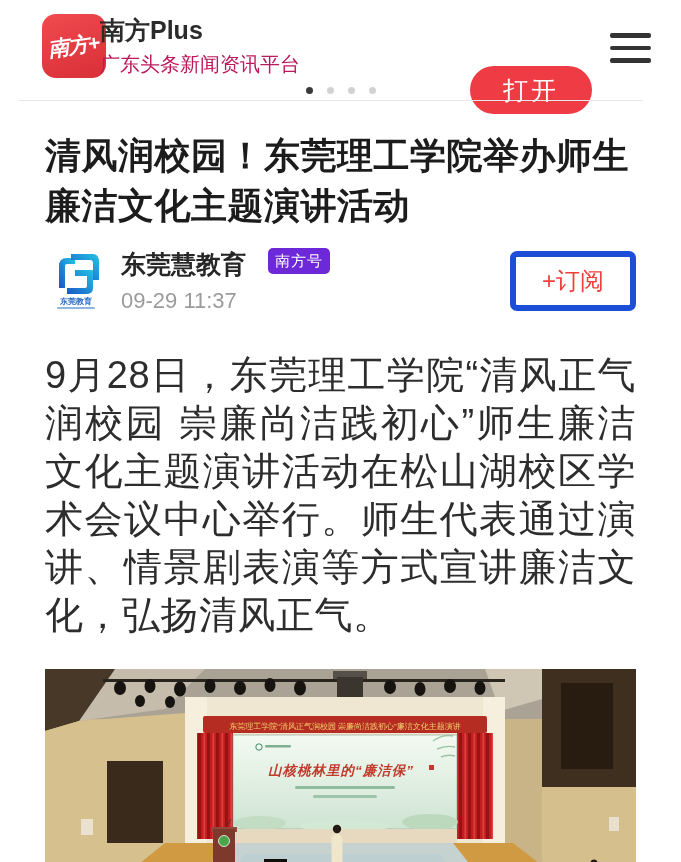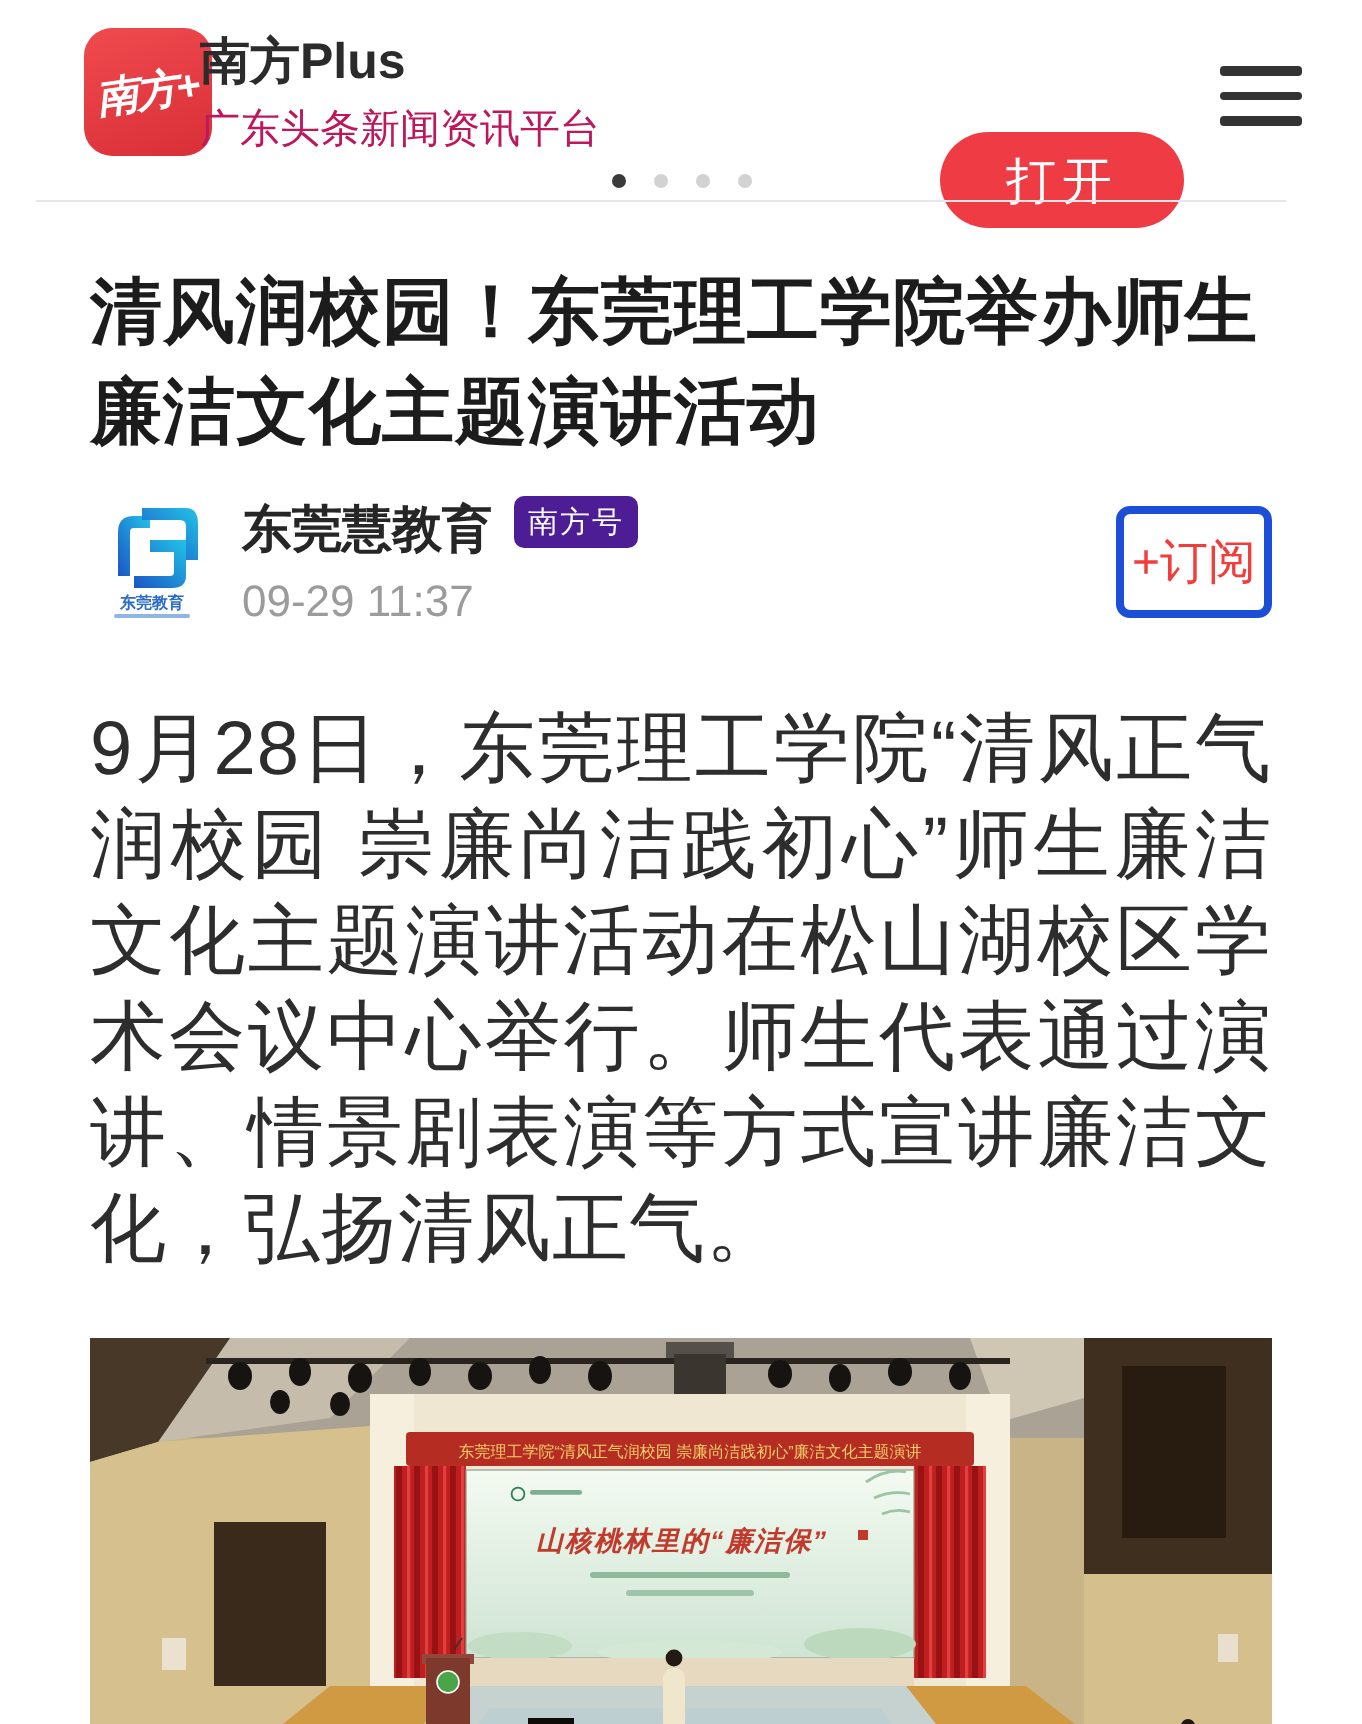--- a/index.html
+++ b/index.html
@@ -40,27 +40,27 @@
   .headline {
     margin-top:30px; font-size:36px; line-height:50px; font-weight:700;
     color:#1c1c1c; letter-spacing:0.5px;
   }
   .author-row { margin-top:17px; display:flex; align-items:center; }
   .avatar { width:62px; height:62px; flex:0 0 62px; }
   .author-info { margin-left:14px; }
   .name-line { display:flex; align-items:flex-start; }
   .author-name { font-size:25px; font-weight:600; color:#262626; }
   .badge {
-    margin-left:11px; background:#4c1d95; color:#fff; font-size:15px;
+    margin-left:22px; background:#6d28d9; color:#fff; font-size:15px;
     padding:4px 7px 3px; border-radius:5px; letter-spacing:1px;
   }
   .timestamp { margin-top:7px; font-size:22px; color:#9b9b9b; }
   .subscribe-btn {
-    margin-left:auto; background:#fff; border:4px solid #1d4ed8; color:#f23d3d;
-    border-radius:7px; font-size:24px; padding:8px 4px; font-family:inherit; cursor:pointer;
+    margin-left:auto; background:#fff; border:6px solid #1d4ed8; color:#f23d3d;
+    border-radius:7px; font-size:24px; padding:8px 26px; font-family:inherit; cursor:pointer;
   }
   .body-text {
     margin-top:37px; font-size:38px; line-height:48px; color:#2d2d2d;
     text-align:justify; letter-spacing:0.5px;
   }
   .photo {
     margin-top:30px; width:591px; height:246px; overflow:hidden; cursor:pointer;
   }
   .photo svg { display:block; }
 </style>

